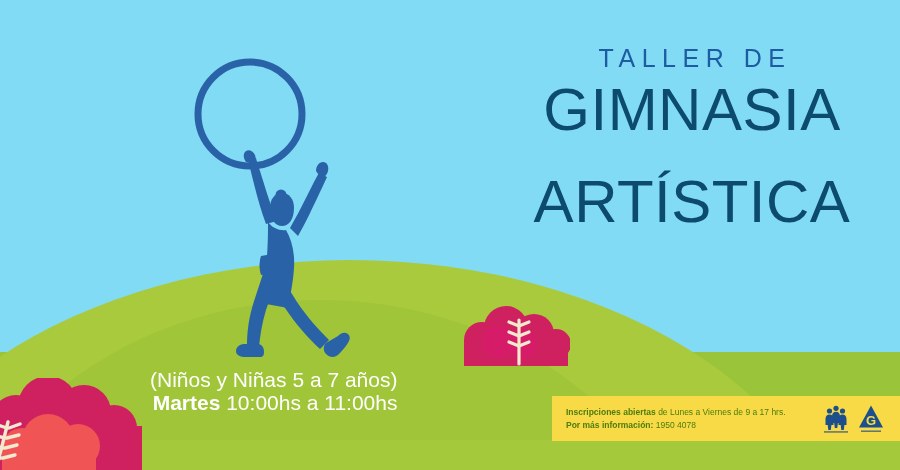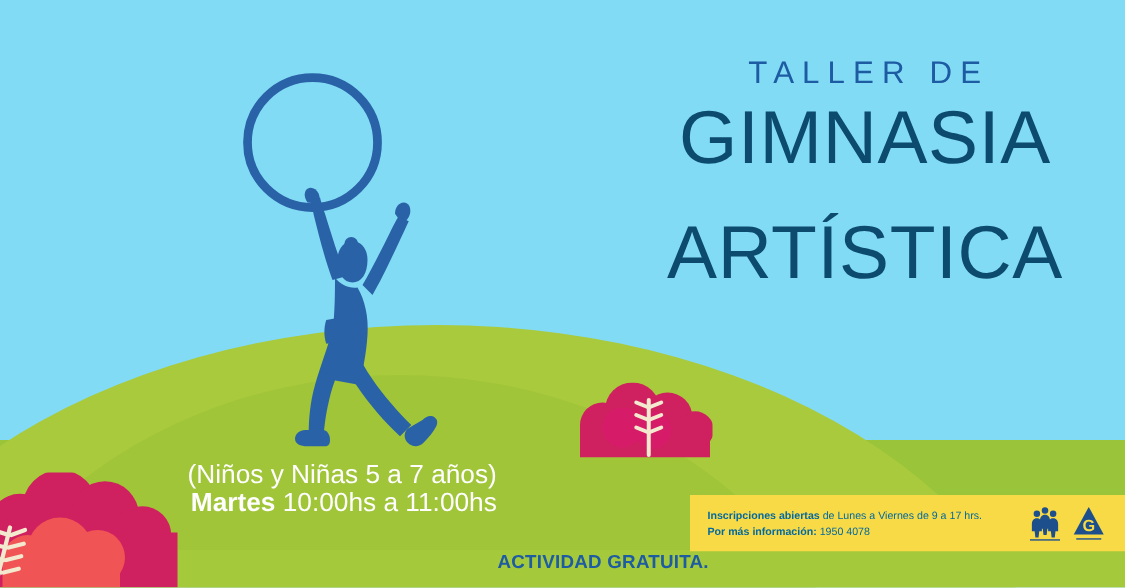--- a/index.html
+++ b/index.html
@@ -148,21 +148,21 @@
     left: 552px;
     top: 396px;
     width: 348px;
     height: 45px;
     background: #f7da45;
     display: flex;
     align-items: center;
   }
   .info-text {
     margin-left: 14px;
-    color: #0369a1;
+    color: #4d7c0f;
     line-height: 1.42;
     flex: 1 1 auto;
   }
   .info-line {
     font-size: 8.5px;
     white-space: nowrap;
   }
   .info-line b { font-weight: 700; }
 
   .logos {
@@ -290,21 +290,20 @@
     </h1>
   </div>
 
   <div class="schedule">
     <div class="sch-group">
       <div class="sch-ages">(Niños y Niñas 5 a 7 años)</div>
       <div class="sch-time"><b>Martes</b> <span>10:00hs a 11:00hs</span></div>
     </div>
   </div>
 
-  <div class="free-activity">ACTIVIDAD GRATUITA.</div>
 
   <div class="info-bar">
     <div class="info-text">
       <div class="info-line"><b>Inscripciones abiertas</b><span> de Lunes a Viernes de 9 a 17 hrs.</span></div>
       <div class="info-line"><b>Por más información:</b><span> 1950 4078</span></div>
     </div>
 
     <div class="logos">
 
       <svg class="logo" width="26" height="30" viewBox="0 0 26 30" xmlns="http://www.w3.org/2000/svg">

